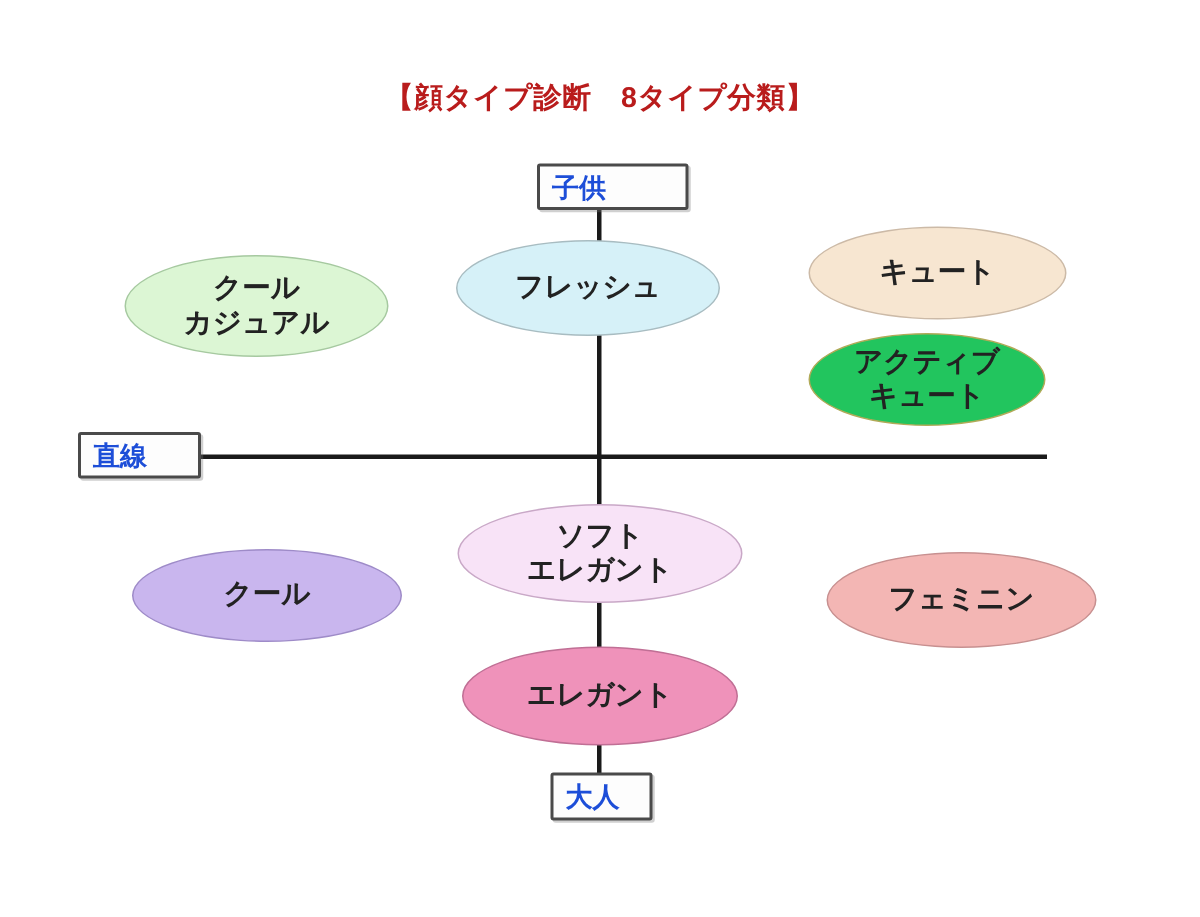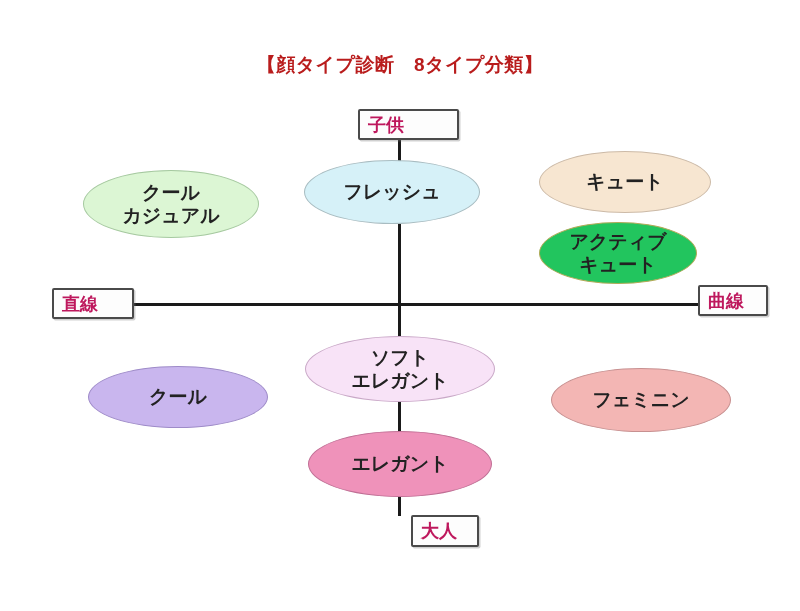--- a/index.html
+++ b/index.html
@@ -27,21 +27,21 @@
   .axis-box {
     position: absolute;
     z-index: 3;
     box-sizing: border-box;
     background: #fdfdfd;
     border: 2px solid #c2410c;
     border-radius: 2px;
     box-shadow: 1.5px 1.5px 0 rgba(120,120,120,0.35);
     font-size: 18px;
     font-weight: 600;
-    color: #be185d;
+    color: #1d4ed8;
     display: flex;
     align-items: center;
     padding-left: 8px;
   }
   .box-child  { left: 358px; top: 109px; width: 101px; height: 31px; }
   .box-adult  { left: 367px; top: 515px; width: 68px;  height: 32px; }
   .box-straight { left: 52px;  top: 288px; width: 82px; height: 31px; }
   .box-curved   { left: 698px; top: 285px; width: 70px; height: 31px; }
   .ellipse {
     position: absolute;
@@ -72,23 +72,22 @@
 <body>
 
 <div class="canvas">
 
   <div class="title">【顔タイプ診断　8タイプ分類】</div>
 
   <div class="axis-line axis-v" style="background-color: rgb(26, 26, 26);"></div>
   <div class="axis-line axis-h" style="background-color: rgb(26, 26, 26);"></div>
 
   <div class="axis-box box-child" style="border-color: rgb(74, 74, 74);">子供</div>
-  <div class="axis-box box-adult" style="border-color: rgb(74, 74, 74); margin-left: 44px;">大人</div>
+  <div class="axis-box box-adult" style="border-color: rgb(74, 74, 74);">大人</div>
   <div class="axis-box box-straight" style="border-color: rgb(74, 74, 74);">直線</div>
-  <div class="axis-box box-curved" style="border-color: rgb(74, 74, 74);">曲線</div>
 
   <div class="ellipse e-cool-casual" style="background-color: rgb(220, 246, 212); border-color: rgb(166, 201, 160);">
     <span>クール
 カジュアル</span>
   </div>
   <div class="ellipse e-fresh" style="background-color: rgb(214, 241, 248); border-color: rgb(168, 188, 193);">
     <span>フレッシュ</span>
   </div>
   <div class="ellipse e-cute" style="background-color: rgb(247, 230, 209); border-color: rgb(204, 186, 167);">
     <span>キュート</span>

